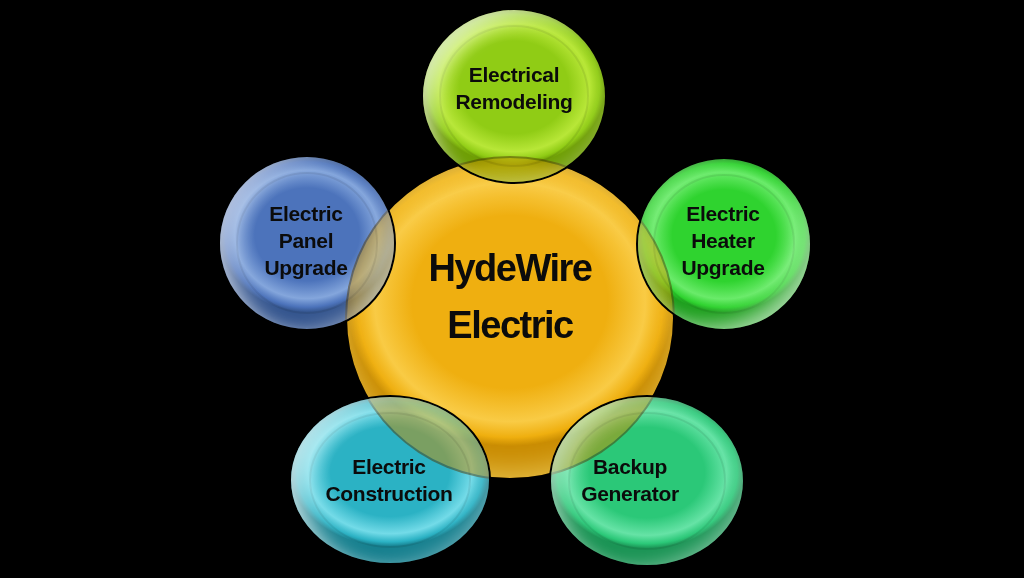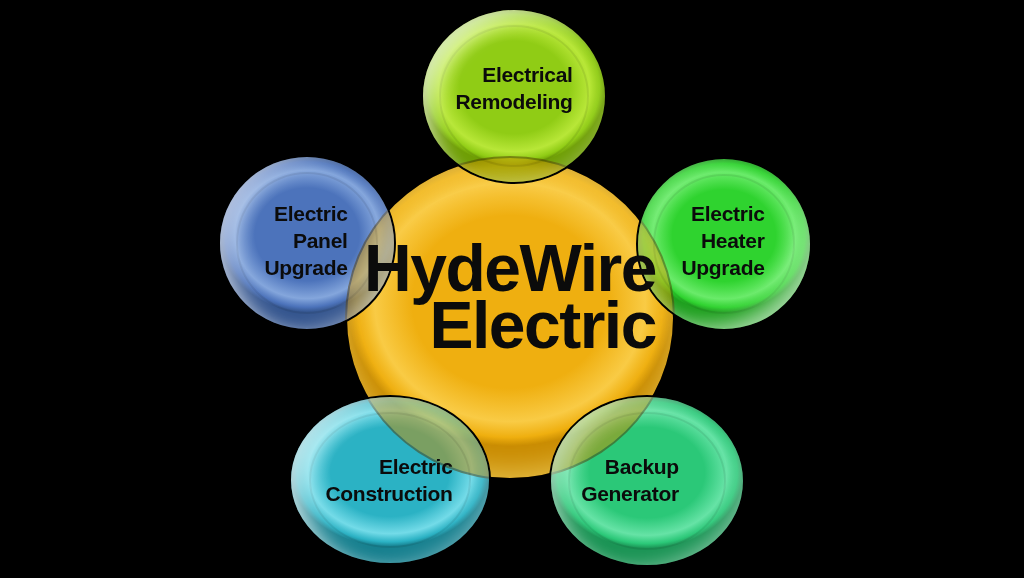--- a/index.html
+++ b/index.html
@@ -69,32 +69,32 @@
   .ring {
     position: absolute; left: 9%; top: 9%; right: 9%; bottom: 9%;
     border-radius: 50%; border: 2px solid rgba(0,0,0,.08);
     pointer-events: none; z-index: 1;
   }
 
   
   .label {
     position: absolute;
     transform: translateX(-50%);
-    text-align: right;
+    text-align: center;
     white-space: pre-line;
     color: #0b0b0b;
     font-weight: 700;
     z-index: 5;
     font-size: 21px;
     line-height: 27px;
     letter-spacing: -0.3px;
   }
   .center-label {
     left: 510px; top: 240px;
-    font-size: 66px; line-height: 57px; letter-spacing: -1.5px;
+    font-size: 38px; line-height: 57px; letter-spacing: -1.5px;
   }
   .label-top   { left: 514px; top: 61px; }
   .label-left  { left: 306px; top: 200px; }
   .label-right { left: 723px; top: 200px; }
   .label-bl    { left: 389px; top: 453px; }
   .label-br    { left: 630px; top: 453px; }
 </style>
 </head>
 <body style="background: rgb(0, 0, 0);">
 

